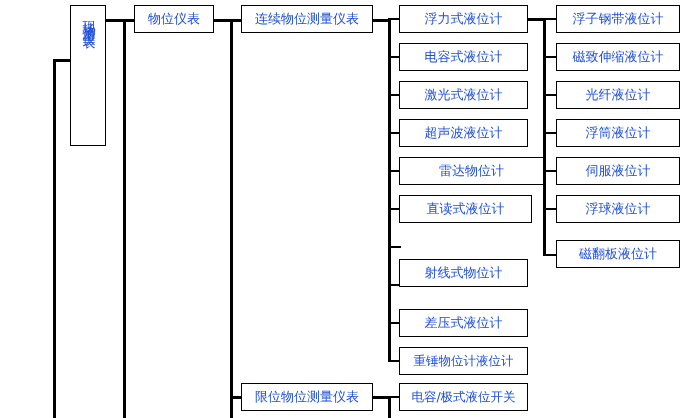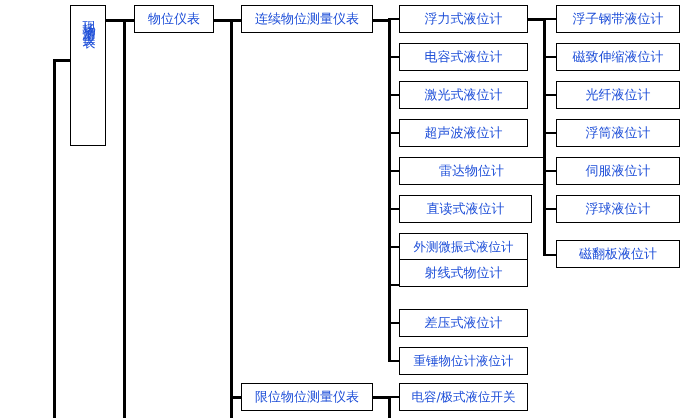--- a/index.html
+++ b/index.html
@@ -104,21 +104,20 @@
   <div class="node" style="left:241px; top:5px; width:132px; height:28px;">连续物位测量仪表</div>
 
   <div class="node" style="left:241px; top:383px; width:132px; height:28px;">限位物位测量仪表</div>
 
   <div class="node" style="left:399px; top:5px;   width:129px; height:28px;">浮力式液位计</div>
   <div class="node" style="left:399px; top:43px;  width:129px; height:28px;">电容式液位计</div>
   <div class="node" style="left:399px; top:81px;  width:129px; height:28px;">激光式液位计</div>
   <div class="node" style="left:399px; top:119px; width:129px; height:28px;">超声波液位计</div>
   <div class="node" style="left:399px; top:157px; width:145px; height:28px;">雷达物位计</div>
   <div class="node" style="left:399px; top:195px; width:133px; height:28px;">直读式液位计</div>
-  <div class="node small" style="left:399px; top:233px; width:129px; height:28px;">外测微振式液位计</div>
   <div class="node" style="left:399px; top:259px; width:129px; height:28px;">射线式物位计</div>
   <div class="node" style="left:399px; top:309px; width:129px; height:28px;">差压式液位计</div>
   <div class="node small" style="left:399px; top:347px; width:129px; height:28px;">重锤物位计液位计</div>
 
   <div class="node small" style="left:399px; top:383px; width:129px; height:28px;">电容/极式液位开关</div>
 
   <div class="node" style="left:556px; top:5px;   width:124px; height:28px;">浮子钢带液位计</div>
   <div class="node" style="left:556px; top:43px;  width:124px; height:28px;">磁致伸缩液位计</div>
   <div class="node" style="left:556px; top:81px;  width:124px; height:28px;">光纤液位计</div>
   <div class="node" style="left:556px; top:119px; width:124px; height:28px;">浮筒液位计</div>

